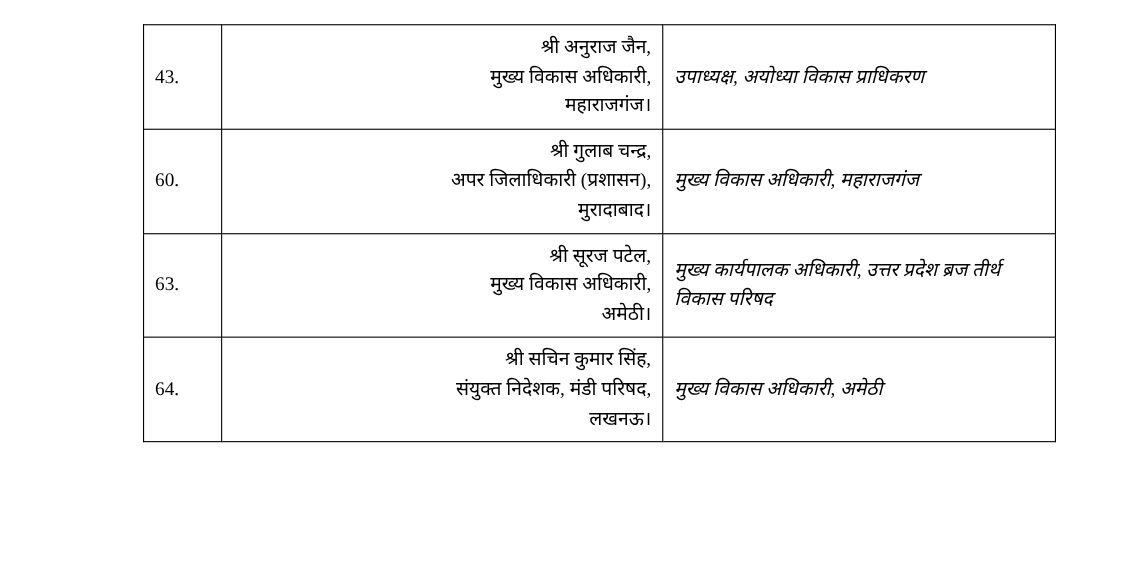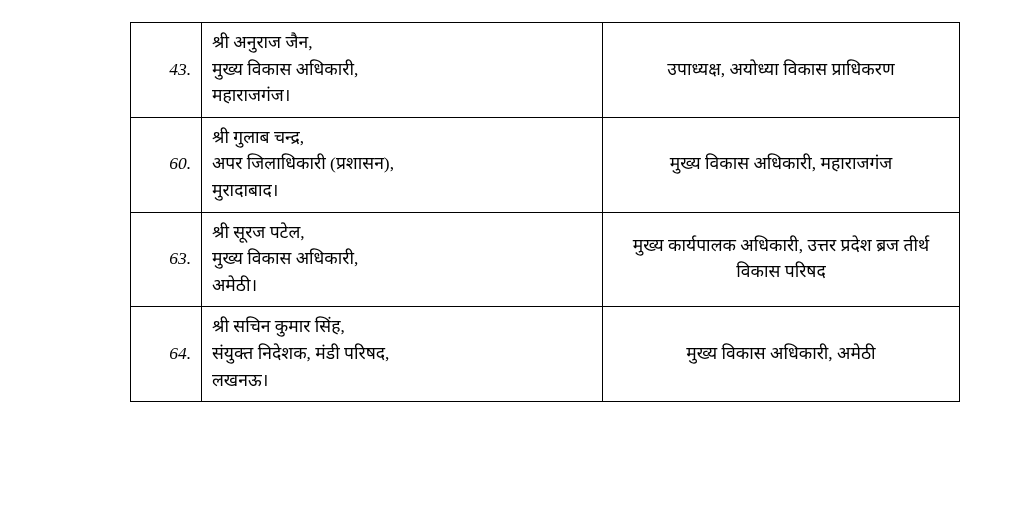--- a/index.html
+++ b/index.html
@@ -32,39 +32,39 @@
   }
   table.transfer-table td {
     border: 1.3px solid #000000;
     vertical-align: middle;
     padding: 6px 10px 8px 10px;
     font-size: 17.5px;
     line-height: 1.52;
   }
   td.col-sno {
     width: 50px;
-    text-align: right;
+    text-align: left;
     vertical-align: top;
     padding-left: 12px;
     padding-top: 9px;
-    font-style: italic;
   }
   td.col-from {
     width: 380px;
-    text-align: left;
+    text-align: right;
     vertical-align: top;
     padding-left: 14px;
     padding-top: 9px;
   }
   td.col-to {
     width: 336px;
-    text-align: center;
+    text-align: left;
     vertical-align: middle;
     padding-left: 12px;
     padding-right: 12px;
+    font-style: italic;
   }
   .line {
     display: block;
     white-space: nowrap;
   }
   .to-cell-inner {
     display: block;
     line-height: 1.52;
   }
 </style>

